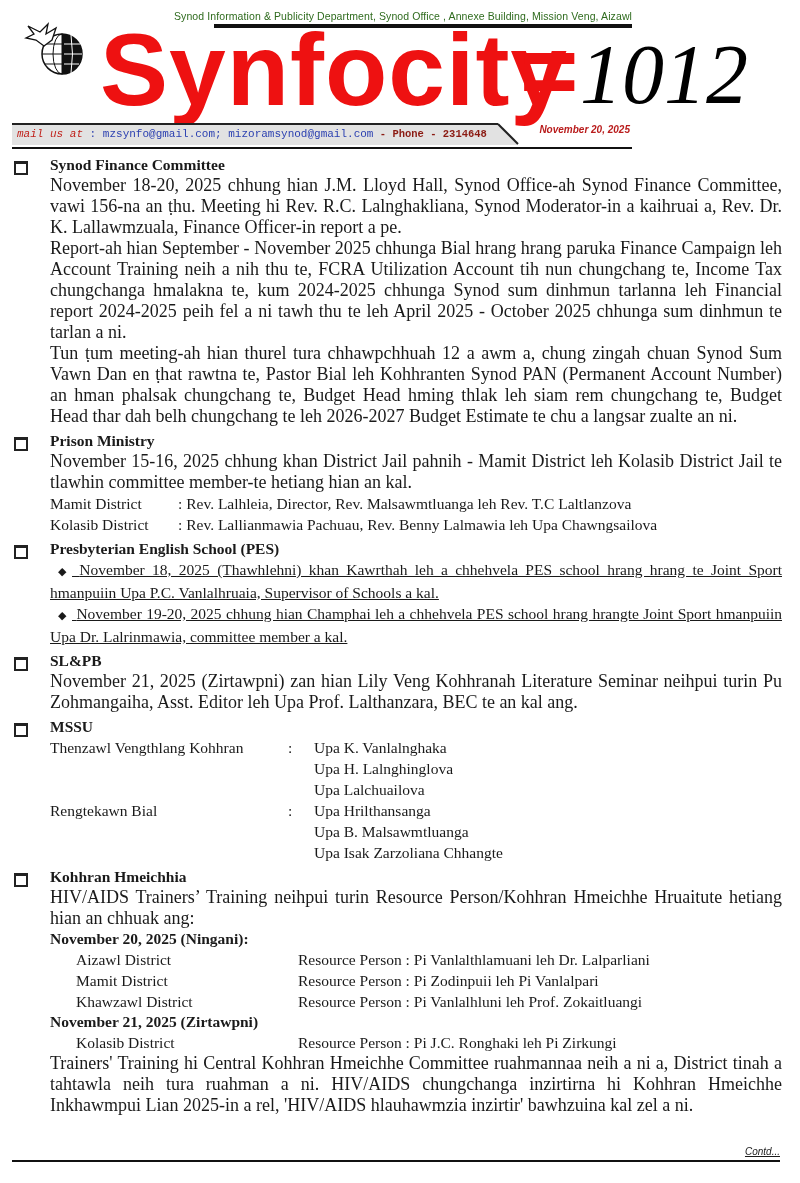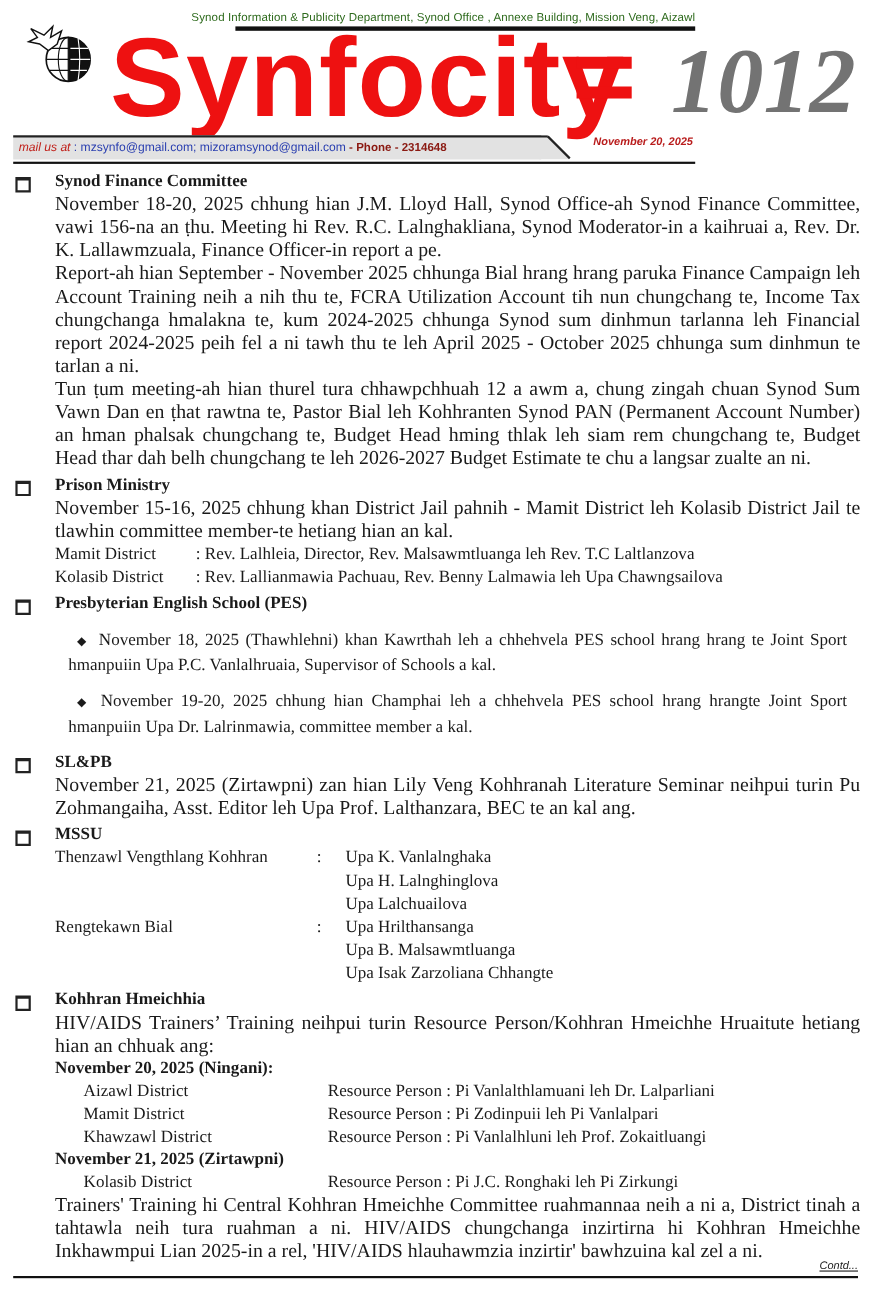--- a/index.html
+++ b/index.html
@@ -4,38 +4,38 @@
 <style>
   html, body { margin: 0; padding: 0; background: #ffffff; }
   body { width: 800px; height: 1183px; position: relative; overflow: hidden; font-family: "Liberation Serif", serif; color: #1a1a1a; }
 
   .masthead { position: absolute; left: 0; top: 0; width: 652px; height: 150px; }
   .tagline { position: absolute; right: 20px; top: 10px; font-family: "Liberation Sans", sans-serif; font-size: 10.5px; color: #2f6b1e; letter-spacing: 0.1px; }
   .tagline-rule { position: absolute; left: 214px; right: 20px; top: 24px; height: 4px; background: #111; }
   .logo { position: absolute; left: 22px; top: 18px; width: 66px; height: 60px; }
   .title { position: absolute; left: 100px; top: 20px; font-family: "Liberation Sans", sans-serif; font-weight: bold; font-size: 102px; line-height: 100px; color: #ee1111; letter-spacing: 1px; }
   .title-eq { position: absolute; left: 520px; top: 20px; font-family: "Liberation Sans", sans-serif; font-weight: bold; font-size: 100px; line-height: 100px; color: #ee1111; }
-  .issue-no { position: absolute; left: 610px; top: 30px; font-family: "Liberation Serif", serif; font-style: italic; font-weight: bold; font-size: 84px; line-height: 90px; color: #737373; }
+  .issue-no { position: absolute; left: 580px; top: 30px; font-family: "Liberation Serif", serif; font-style: italic; font-weight: normal; font-size: 84px; line-height: 90px; color: #000000; }
 
   .mailbar { position: absolute; left: 12px; top: 123px; width: 480px; height: 20px; background: #e2e2e2; border-top: 2px solid #222; }
   .mailbar-tail { position: absolute; left: 490px; top: 123px; width: 30px; height: 22px; }
-  .mailbar-text { position: absolute; left: 5px; top: 3px; font-family: Liberation Sans, sans-serif; font-size: 11px; white-space: nowrap; }
+  .mailbar-text { position: absolute; left: 5px; top: 3px; font-family: Liberation Mono, monospace; font-size: 11px; white-space: nowrap; }
   .mail-label { color: #c0201a; font-style: italic; }
   .mail-colon { color: #2a3fb0; }
   .mail-emails { color: #2a3fb0; }
   .mail-phone { color: #8b1a12; font-weight: bold; font-size: 10.5px; }
   .issue-date { position: absolute; right: 22px; top: 124px; font-family: "Liberation Sans", sans-serif; font-weight: bold; font-style: italic; font-size: 10px; color: #b91c1c; }
   .header-rule { position: absolute; left: 12px; right: 20px; top: 147px; height: 2px; background: #111; }
 
   .content { position: absolute; left: 12px; top: 155px; width: 770px; }
   .section { position: relative; padding-left: 38px; margin-bottom: 4px; }
   .section .checkbox { position: absolute; left: 2px; top: 6px; width: 10px; height: 9px; border: 2px solid #222; border-top-width: 3px; background: #fff; }
   .section h2 { margin: 0; font-size: 15.5px; font-weight: bold; line-height: 20px; }
   .para { margin: 0; font-size: 18px; line-height: 21px; text-align: justify; }
-  .bullet-para { margin: 12px; font-size: 15.5px; line-height: 21px; text-align: justify; }
+  .bullet-para { margin: 0; font-size: 15.5px; line-height: 21px; text-align: justify; text-decoration: underline; }
   .bullet-para .diamond { display: inline-block; width: 14px; font-size: 11px; padding-left: 8px; }
   .row { display: flex; font-size: 15.5px; line-height: 21px; }
   .prison-row .dist { width: 128px; }
   .mssu-row .grp { width: 238px; }
   .mssu-row .colon { width: 26px; }
   .subhead { font-size: 15.5px; font-weight: bold; line-height: 20px; }
   .rp-row { padding-left: 26px; gap: 36px; }
   .rp-row .dist { width: 186px; }
 
   .footer-rule { position: absolute; left: 12px; right: 20px; top: 1160px; height: 2px; background: #111; }

